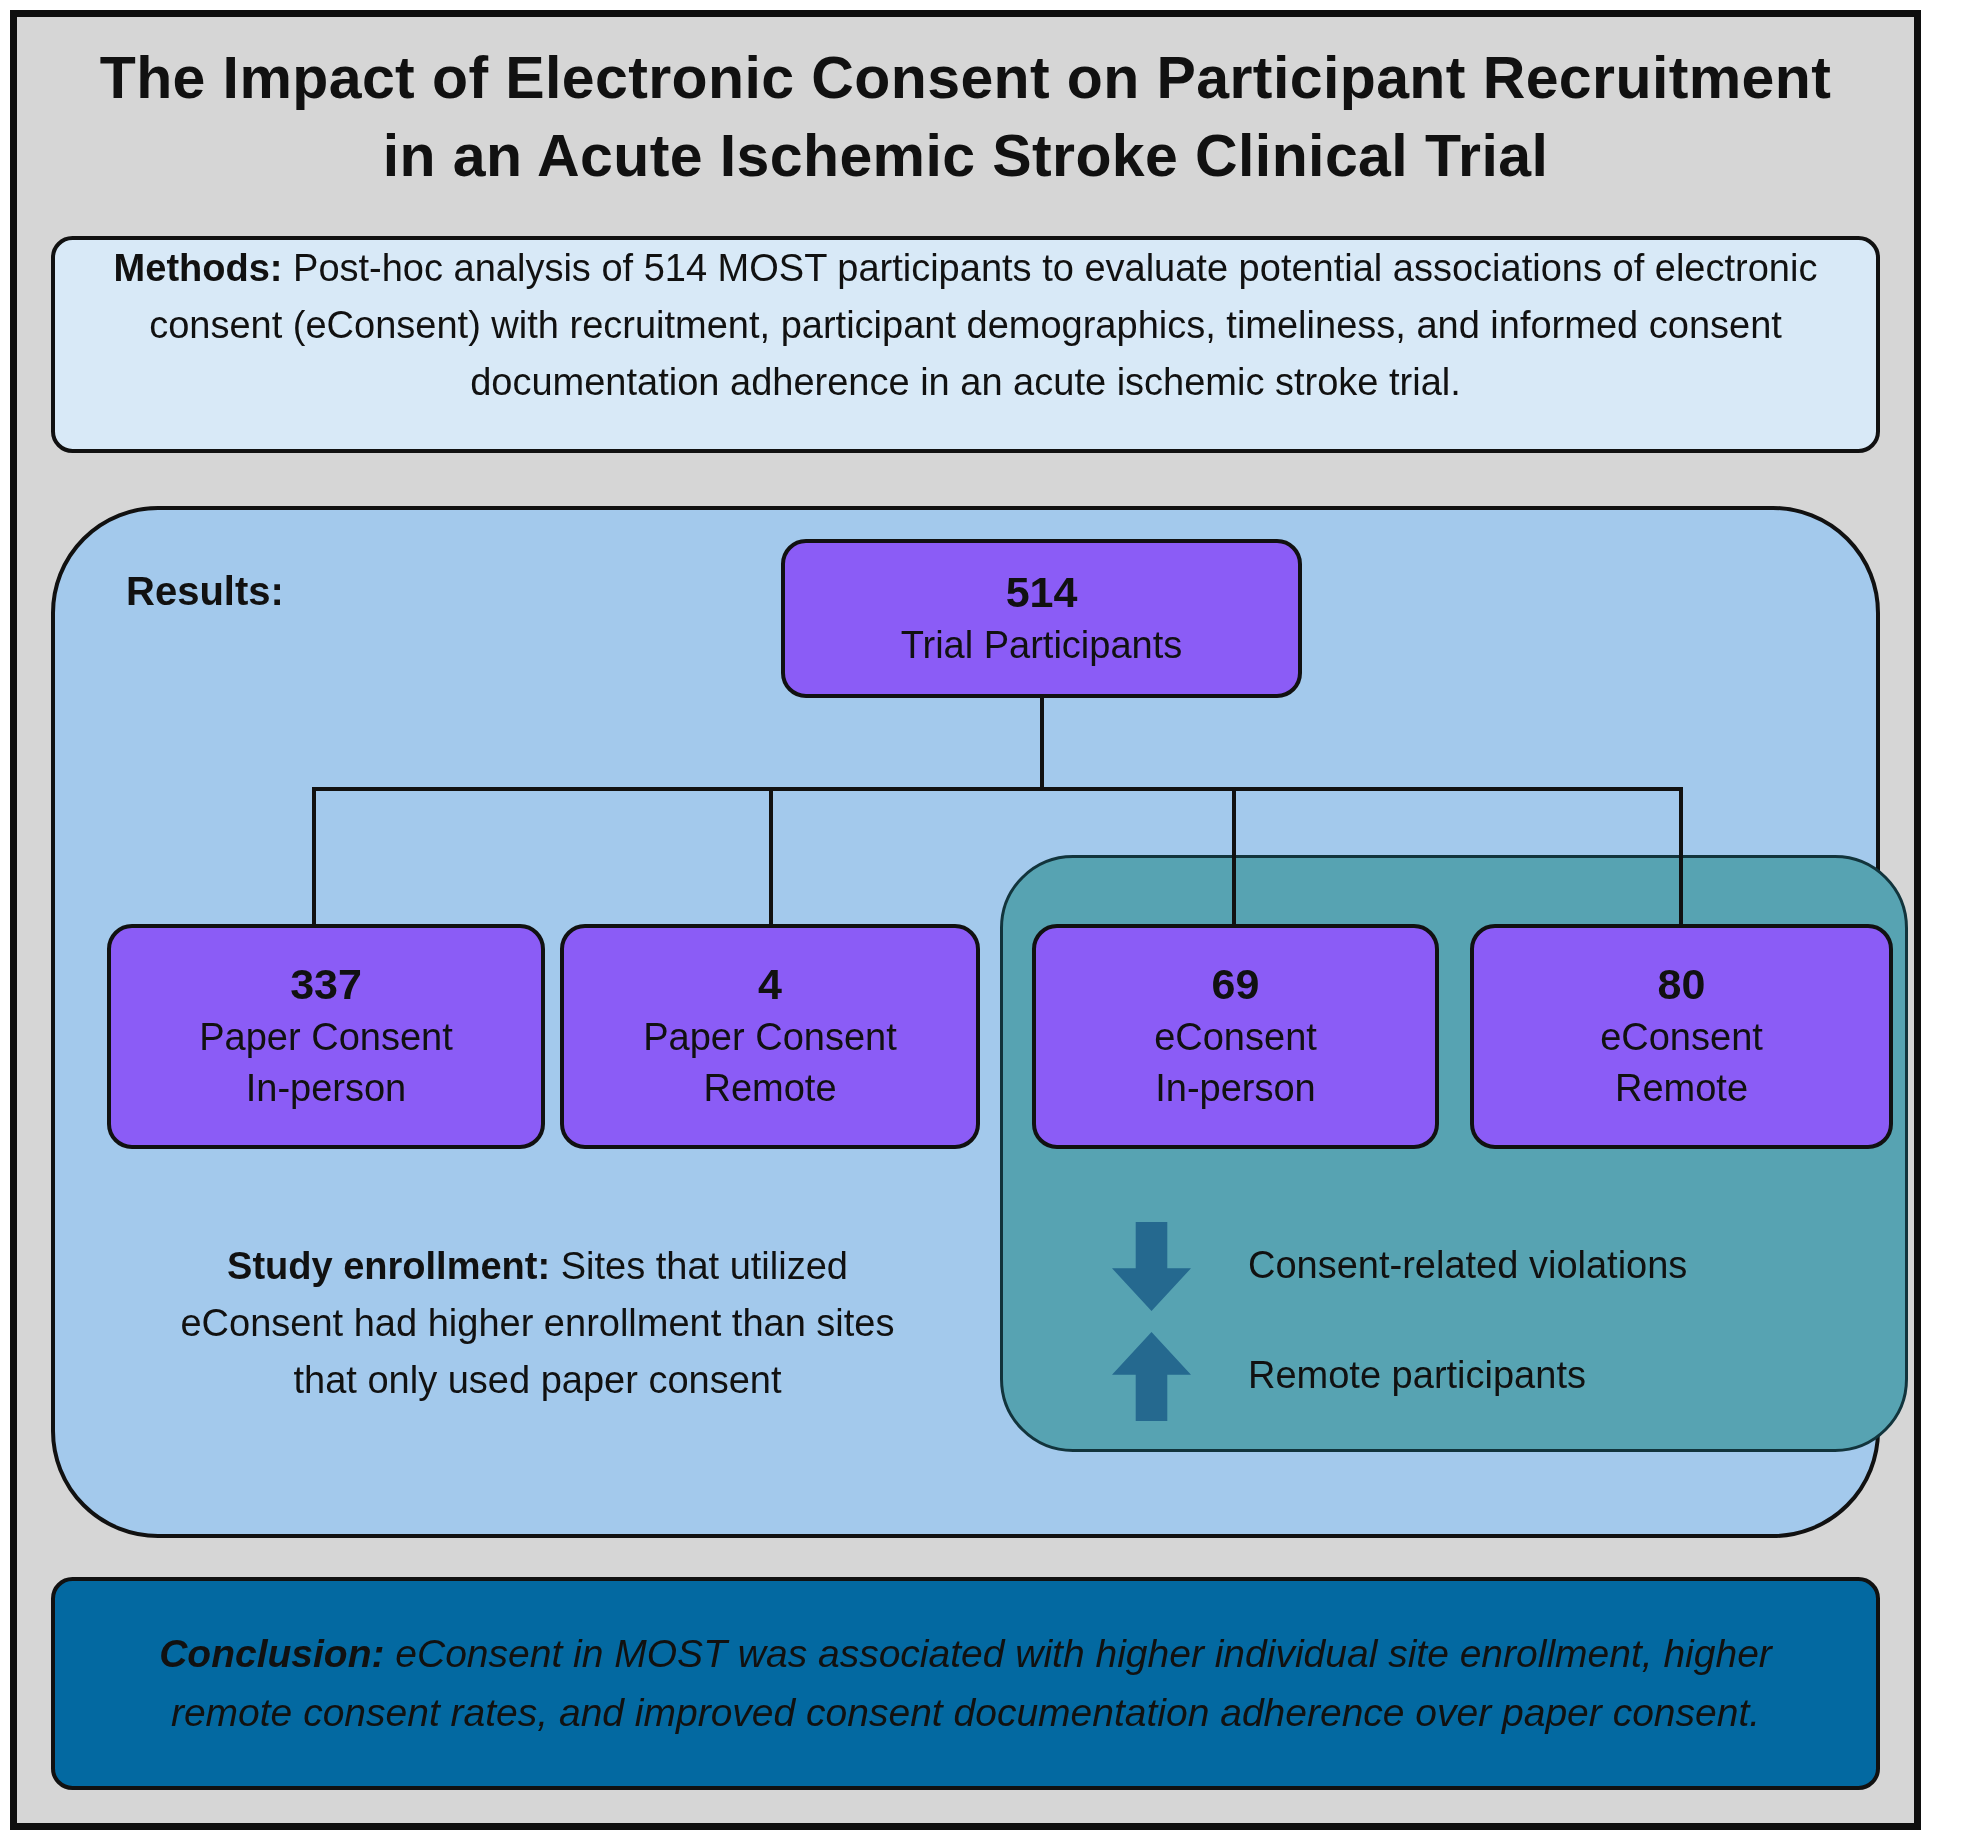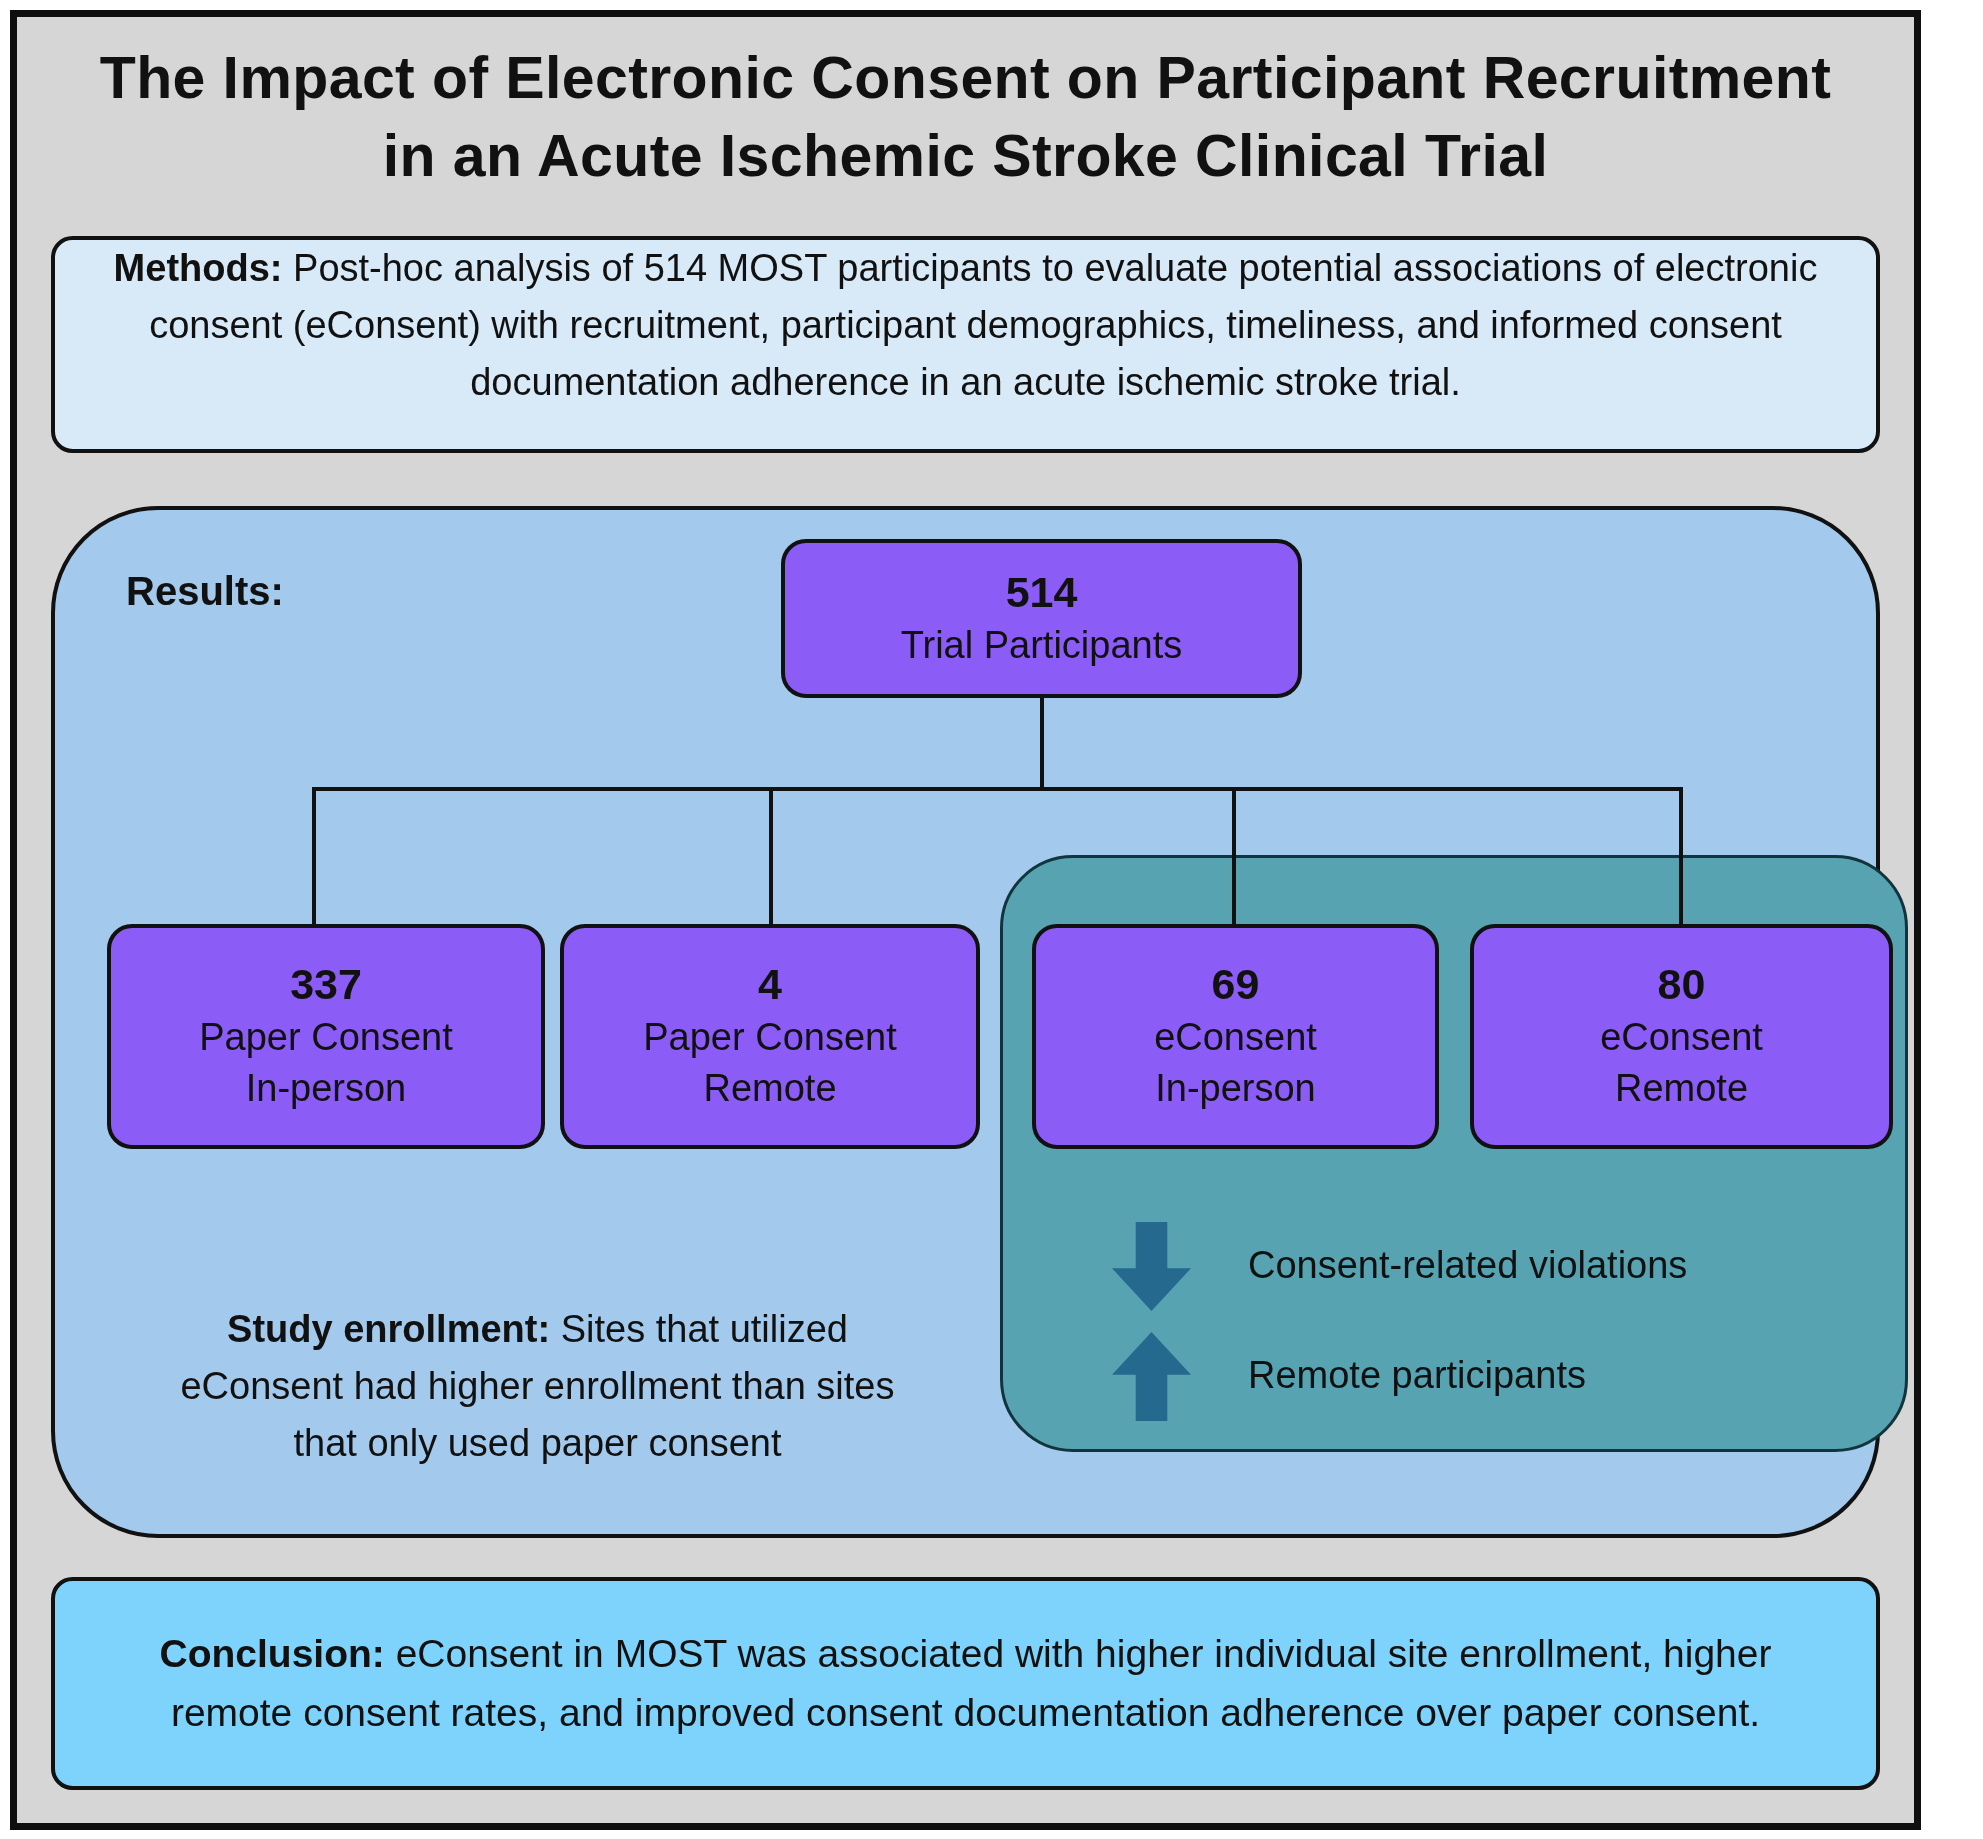--- a/index.html
+++ b/index.html
@@ -91,35 +91,36 @@
   .arrow-down { clip-path: polygon(30% 0, 70% 0, 70% 52%, 100% 52%, 50% 100%, 0 52%, 30% 52%); }
   .arrow-up   { clip-path: polygon(50% 0, 100% 48%, 70% 48%, 70% 100%, 30% 100%, 30% 48%, 0 48%); }
   .hl-label {
     position: absolute;
     font-size: 38px;
     z-index: 4;
     white-space: nowrap;
   }
   .enroll-note {
     position: absolute;
-    left: 153px; top: 1301px; width: 769px;
+    left: 153px; top: 1238px; width: 769px;
     font-size: 38px; line-height: 1.5;
     text-align: center;
   }
   .conclusion-box {
     position: absolute;
     left: 51px; right: 51px; top: 1577px; height: 213px;
-    background: #7dd3fc;
+    background: #0369a1;
     border: 4.1px solid #111111;
     border-radius: 21.5px;
     box-sizing: border-box;
     display: flex; align-items: center; justify-content: center;
     padding: 0 50px;
     font-size: 39px; line-height: 1.5;
     text-align: center;
+    font-style: italic;
   }
   .b { font-weight: bold; }
 </style>
 </head>
 <body>
 
 <div class="poster">
   <div class="frame"></div>
 
   <div class="title">The Impact of Electronic Consent on Participant Recruitment in an Acute Ischemic Stroke Clinical Trial</div>

